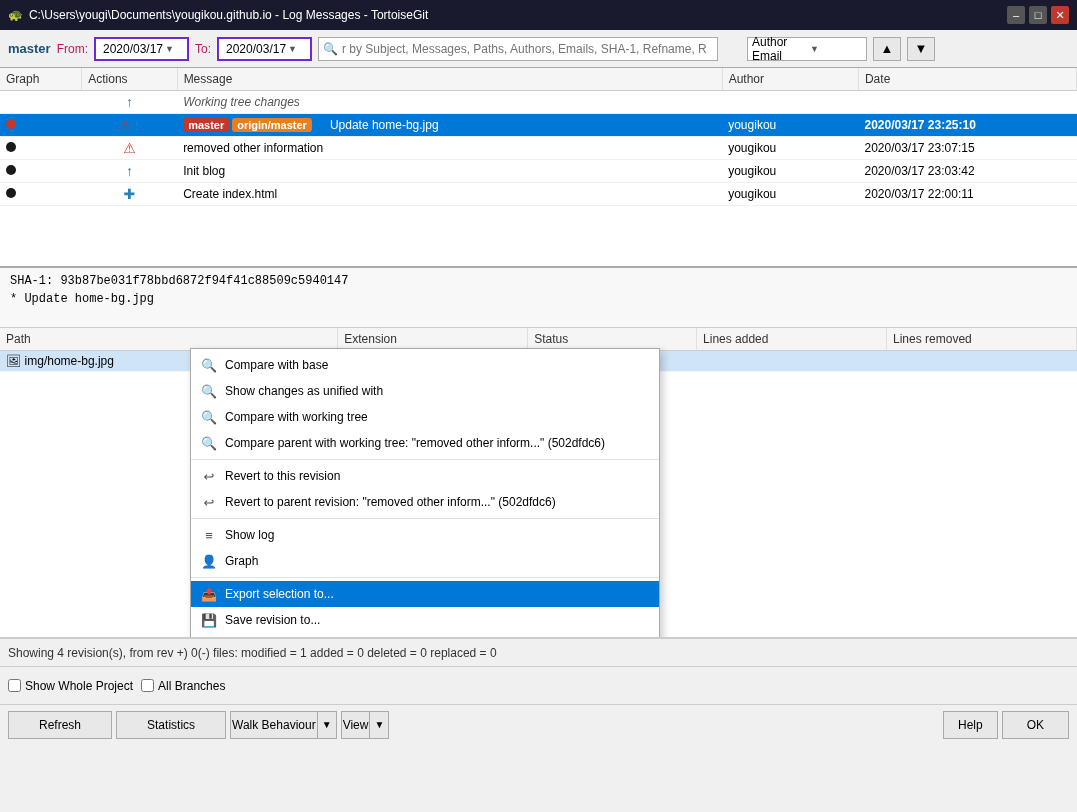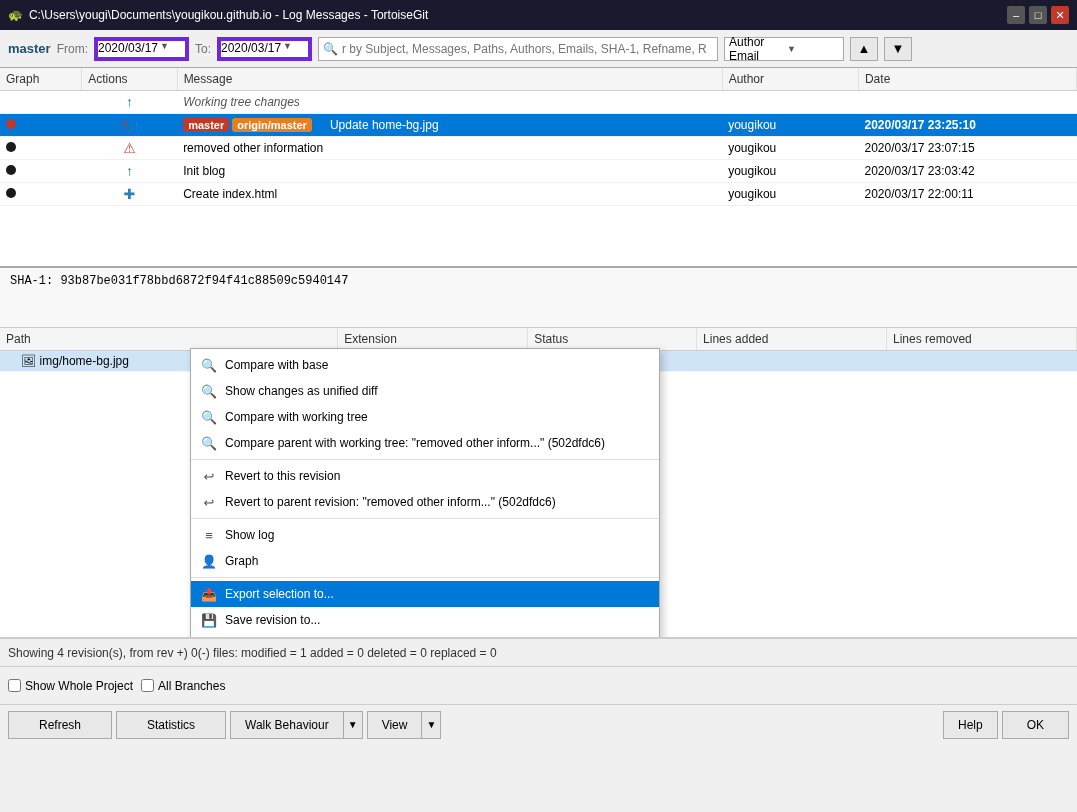--- a/index.html
+++ b/index.html
@@ -24,35 +24,35 @@
     .toolbar {
       background: #f0f0f0;
       border-bottom: 1px solid #aaa;
       height: 38px;
       display: flex;
       align-items: center;
       padding: 0 8px;
       gap: 6px;
     }
     .branch-label { background: none; border: none; font-weight: bold; color: #1a5276; font-size: 13px; cursor: pointer; }
-    .toolbar-label { font-size: 12px; color: #737373; }
+    .toolbar-label { font-size: 12px; color: #be185d; }
     .date-select {
-      border: 4px solid #6d28d9; background: white; height: 24px; padding: 0 0; font-size: 12px;
-      display: flex; gap: 2px; cursor: pointer; min-width: 95px;
+      border: 2px solid #6d28d9; background: white; height: 24px; padding: 0 7px; font-size: 12px;
+      display: flex; align-items: center; gap: 2px; cursor: pointer; min-width: 95px;
     }
     .date-select span { flex: 1; }
     .date-arrow { font-size: 9px; color: #555; }
     .search-box {
       border: 1px solid #aaa; background: white; height: 24px; padding: 0 4px; font-size: 12px;
       display: flex; align-items: center; flex: 1; max-width: 400px;
     }
     .search-box input { border: none; outline: none; font-size: 12px; flex: 1; }
     .author-filter {
       border: 1px solid #aaa; background: white; height: 24px; padding: 0 4px; font-size: 12px;
-      display: flex; align-items: center; min-width: 120px; cursor: pointer;
+      display: flex; align-items: center; min-width: 120px; cursor: pointer; margin-left: 23px;
     }
     .author-filter span { flex: 1; }
     .nav-btn {
       border: 1px solid #aaa; background: #e8e8e8; height: 24px; width: 28px;
       display: flex; align-items: center; justify-content: center; cursor: pointer; font-size: 13px;
     }
 
     
     .log-area {
       background: white;
@@ -99,21 +99,21 @@
       overflow: hidden;
       border-bottom: 1px solid #ccc;
       height: 310px;
       position: relative;
     }
     .files-table { width: 100%; border-collapse: collapse; }
     .files-table th {
       background: #f5f5f5; border-bottom: 1px solid #ccc; border-right: 1px solid #e0e0e0;
       padding: 4px 6px; text-align: left; font-weight: normal; font-size: 12px; color: #333;
     }
-    .files-table td { padding: 3px 21px; border-bottom: 1px solid #f5f5f5; font-size: 12px; }
+    .files-table td { padding: 3px 6px; border-bottom: 1px solid #f5f5f5; font-size: 12px; }
     .files-table tr.selected-file td { background: #d0e4f7; }
     .col-path { width: 160px; }
     .col-ext { width: 90px; }
     .col-status { width: 80px; }
     .col-added { width: 90px; }
     .col-removed { width: 90px; }
 
     
     .context-menu {
       position: absolute;
@@ -168,21 +168,21 @@
       display: flex;
       align-items: center;
       padding: 0 8px;
       gap: 4px;
     }
     .footer-btn {
       border: 1px solid #aaa; background: #e8e8e8; height: 28px; padding: 0 30px;
       font-size: 12px; cursor: pointer; display: flex; align-items: center; gap: 2px;
     }
     .footer-btn-split { display: flex; }
-    .footer-btn-main { border: 1px solid #aaa; background: #e8e8e8; height: 28px; padding: 0 14px; font-size: 12px; cursor: pointer; border-right: none; }
+    .footer-btn-main { border: 1px solid #aaa; background: #e8e8e8; height: 28px; padding: 0 1px; font-size: 12px; cursor: pointer; border-right: none; }
     .footer-btn-arrow { border: 1px solid #aaa; background: #e8e8e8; height: 28px; width: 20px; font-size: 10px; cursor: pointer; display: flex; align-items: center; justify-content: center; }
     .footer-spacer { flex: 1; }
     .footer-ok { border: 1px solid #aaa; background: #e8e8e8; height: 28px; padding: 0 24px; font-size: 12px; cursor: pointer; }
     .footer-help { border: 1px solid #aaa; background: #e8e8e8; height: 28px; padding: 0 14px; font-size: 12px; cursor: pointer; }
   </style>
 </head>
 <body>
 
 <div class="title-bar">
   <div class="title-bar-left">
@@ -266,20 +266,21 @@
           <td>Create index.html</td>
           <td>yougikou</td>
           <td>2020/03/17 22:00:11</td>
         </tr>
       </tbody>
   </table>
 </div>
 
 <div class="sha-area">
   <div>SHA-1: 93b87be031f78bbd6872f94f41c88509c5940147</div>
+  <div style="margin-top:4px;">* Update home-bg.jpg</div>
 </div>
 
 <div class="files-area">
   <table class="files-table">
     <thead>
       <tr>
         <th class="col-path">Path</th>
         <th class="col-ext">Extension</th>
         <th class="col-status">Status</th>
         <th class="col-added">Lines added</th>
@@ -297,21 +298,21 @@
       </tbody>
   </table>
 
   <div class="context-menu" id="context-menu">
   <div class="menu-item">
         <span class="menu-icon">🔍</span>
         <span>Compare with base</span>
       </div>
       <div class="menu-item">
         <span class="menu-icon">🔍</span>
-        <span>Show changes as unified diff</span>
+        <span>Show changes as unified with</span>
       </div>
       <div class="menu-item">
         <span class="menu-icon">🔍</span>
         <span>Compare with working tree</span>
       </div>
       <div class="menu-item">
         <span class="menu-icon">🔍</span>
         <span>Compare parent with working tree: "removed other inform..." (502dfdc6)</span>
       </div>
       <div class="menu-separator"></div>

